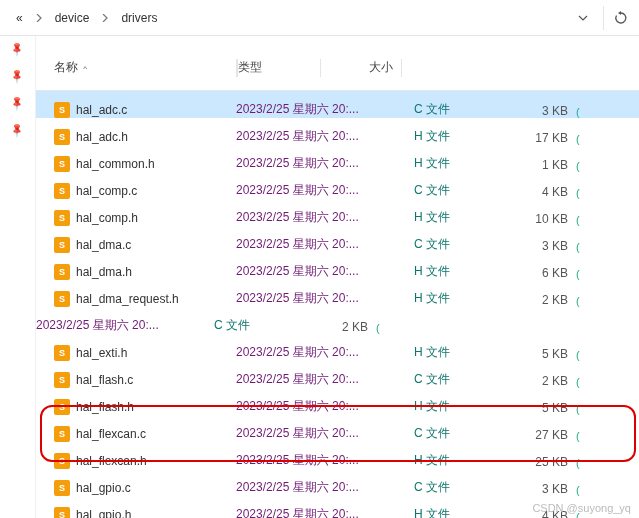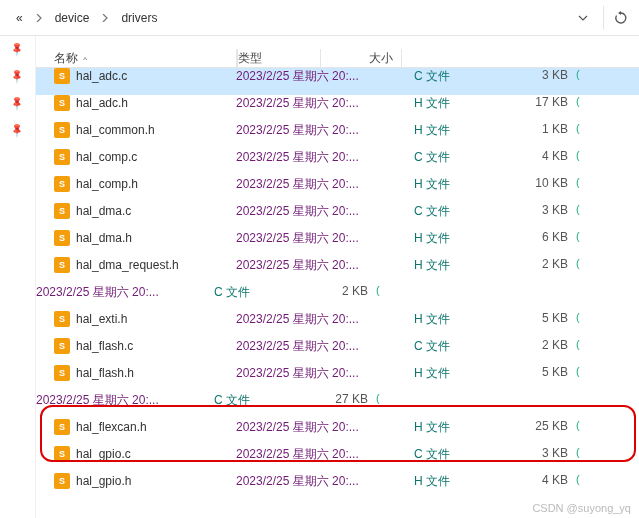--- a/index.html
+++ b/index.html
@@ -6,28 +6,28 @@
 body { background:#fff; width:639px; height:518px; overflow:hidden; position:relative; }
 .top-bar { height:36px; display:flex; align-items:center; border-bottom:1px solid #e5e5e5; padding:0 8px; gap:6px; }
 .breadcrumb { flex:1; display:flex; align-items:center; gap:4px; color:#333; padding-left:4px; }
 .bc-item { padding:2px 4px; }
 .bc-chevron { width:16px; height:20px; display:flex; align-items:center; justify-content:center; color:#555; }
 .refresh-btn { width:28px; height:24px; display:flex; align-items:center; justify-content:center; color:#555; border-left:1px solid #e5e5e5; margin-left:6px; padding-left:6px; }
 .main { display:flex; height:calc(100% - 36px); }
 .sidebar { width:36px; background:#fff; border-right:1px solid #f0f0f0; display:flex; flex-direction:column; align-items:center; padding-top:8px; gap:16px; }
 .pin { color:#a0a0a0; font-size:10px; transform:rotate(-45deg); }
 .content { flex:1; overflow:hidden; }
-.headers { display:flex; height:32px; align-items:flex-end; border-bottom:1px solid #e5e5e5; color:#444; }
+.headers { display:flex; height:32px; align-items:flex-start; border-bottom:1px solid #e5e5e5; color:#444;margin-top:23px; }
 .col-name { width:200px; padding-left:18px; }
 .col-date { width:178px; }
 .col-type { width:82px; }
 .col-size { width:80px; text-align:right; padding-right:8px; }
 .sort-arrow { font-size:8px; color:#555; margin-left:2px; }
 .rows { }
-.row { display:flex; height:27px; align-items:flex-start; }
+.row { display:flex; height:27px; align-items:flex-end; }
 .row.selected { background:#cce8ff; }
 .cell-name { width:200px; padding-left:18px; display:flex; align-items:center; gap:6px; }
 .cell-date { width:178px; color:#701a75; }
 .cell-type { width:82px; color:#0f766e; }
 .cell-size { width:80px; text-align:right; padding-right:8px; color:#555; }
 .cell-extra { width:28px; color:#2a8; font-size:11px; }
 .file-icon { width:16px; height:16px; background:#f59e0b; border-radius:2px; display:flex; align-items:center; justify-content:center; color:#fff; font-size:9px; font-weight:bold; flex-shrink:0; }
 .file-icon::before { content:"S"; }
 .filename { color:#333; white-space:nowrap; overflow:hidden; text-overflow:ellipsis; }
 .highlight-box { position:absolute; border:2px solid #d00; border-radius:12px; pointer-events:none; left:40px; top:405px; width:596px; height:57px; }
@@ -200,20 +200,24 @@
           <div class="cell-name">
             <span class="file-icon"></span>
             <span class="filename">hal_flash.h</span>
           </div>
           <div class="cell-date">2023/2/25 星期六 20:...</div>
           <div class="cell-type">H 文件</div>
           <div class="cell-size">5 KB</div>
           <div class="cell-extra">(</div>
         </div>
         <div class="row">
+          <div class="cell-name">
+            <span class="file-icon"></span>
+            <span class="filename">hal_flexcan.c</span>
+          </div>
           <div class="cell-date">2023/2/25 星期六 20:...</div>
           <div class="cell-type">C 文件</div>
           <div class="cell-size">27 KB</div>
           <div class="cell-extra">(</div>
         </div>
         <div class="row">
           <div class="cell-name">
             <span class="file-icon"></span>
             <span class="filename">hal_flexcan.h</span>
           </div>

